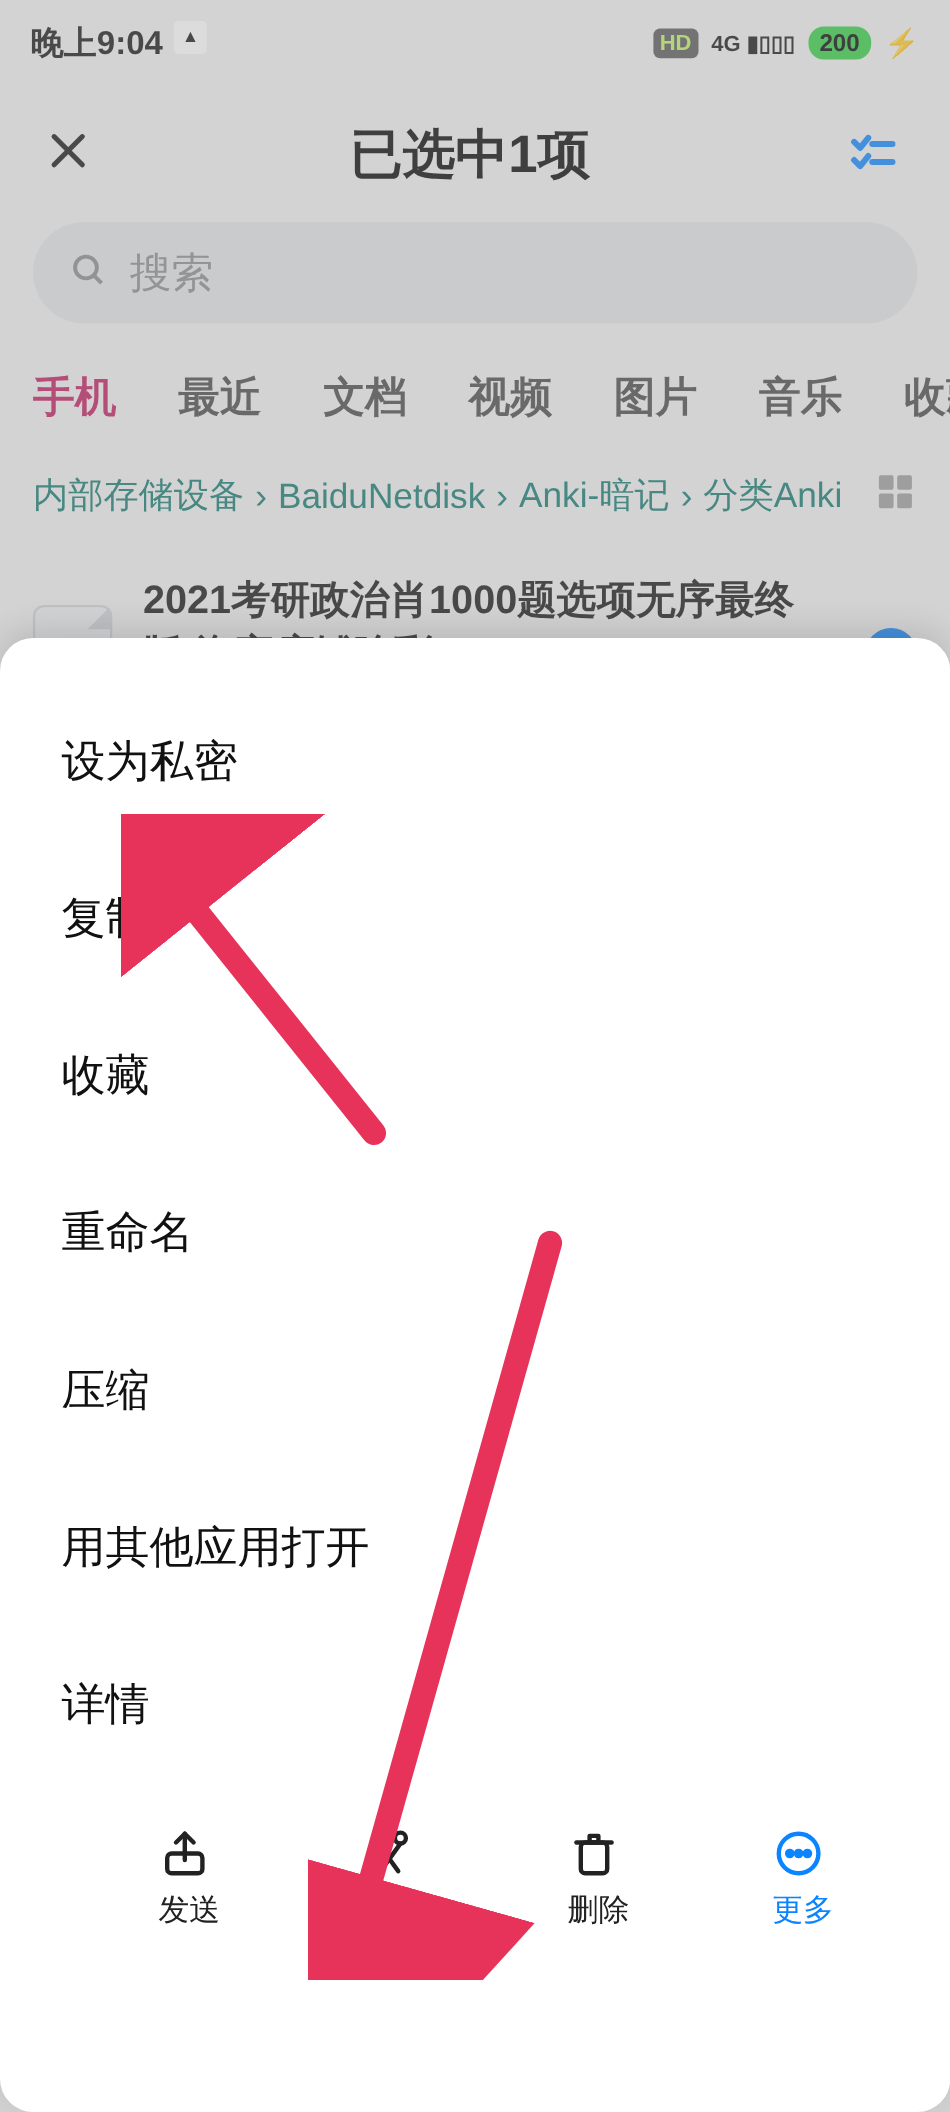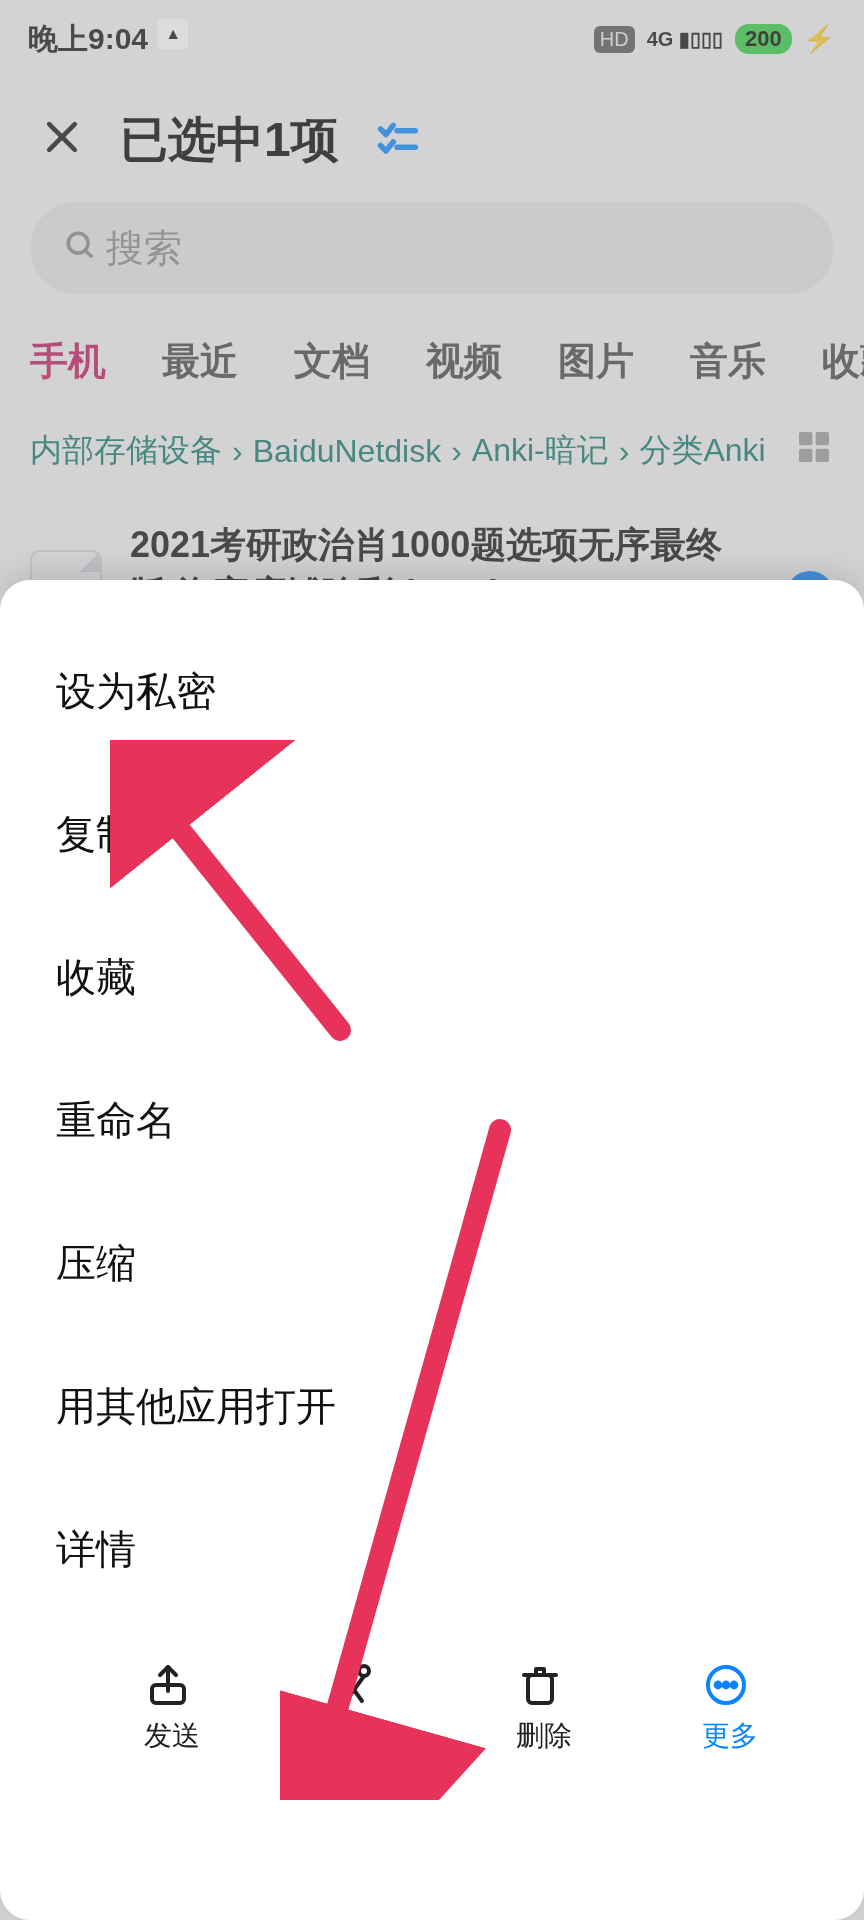--- a/index.html
+++ b/index.html
@@ -9,35 +9,35 @@
 
   
   .bg-layer { position: absolute; inset: 0; background: #f0f0f0; filter: brightness(0.95); }
   .dim-overlay { position: absolute; inset: 0; background: rgba(180,180,180,0.35); pointer-events: none; }
 
   
   .status-bar { position: relative; display: flex; align-items: center; justify-content: space-between; height: 78px; padding: 0 28px; font-size: 30px; font-weight: 600; color: #111; }
   .status-left { display: flex; align-items: flex-start; gap: 10px; }
   .status-right { display: flex; align-items: center; gap: 12px; }
   .app-icon { width: 30px; height: 30px; background: #fff; border-radius: 4px; display: flex; align-items: center; justify-content: center; font-size: 16px; }
-  .hd-badge { font-size: 20px; background: #555; color: #e5e5e5; border-radius: 6px; padding: 2px 6px; font-weight: 400; }
+  .hd-badge { font-size: 20px; background: #555; color: #bef264; border-radius: 6px; padding: 2px 6px; font-weight: 700; }
   .sig { font-size: 20px; font-weight:700; }
   .battery { background: #2ecc40; color: #000; border-radius: 14px; padding: 2px 10px; font-size: 22px; font-weight: 800; }
   .bolt { font-size: 26px; }
 
   
-  .app-header { position: relative; display: flex; align-items: center; justify-content: flex-start; padding: 30px 49px 30px 40px; gap: 36px; }
+  .app-header { position: relative; display: flex; align-items: center; justify-content: space-between; padding: 30px 49px 30px 40px; gap: 36px; }
   .close-x { font-size: 56px; font-weight: 300; line-height: 1; }
   .header-title { font-size: 48px; font-weight: 800; }
   .select-all-icon { width: 44px; height: 44px; }
   .select-all-icon svg { width: 100%; height: 100%; }
 
   
   .search-wrap { margin: 0 30px; }
-  .search-bar { display: flex; align-items: center; background: #e1e3e6; border-radius: 50px; height: 92px; padding: 0 34px; gap: 8px; }
+  .search-bar { display: flex; align-items: center; background: #e1e3e6; border-radius: 50px; height: 92px; padding: 0 34px; gap: 20px; }
   .search-icon svg { width: 34px; height: 34px; color: #888; }
   .search-ph { font-size: 38px; color: #8a8a8a; }
 
   
   .tabs { display: flex; align-items: center; gap: 56px; padding: 42px 30px 26px 30px; font-size: 38px; color: #444; font-weight: 600; overflow: hidden; white-space: nowrap; }
   .tab { }
   .tab.active { color: #be185d; font-weight: 800; }
 
   
   .crumb-row { display: flex; align-items: center; justify-content: space-between; padding: 14px 30px 24px 30px; color: #0f766e; font-size: 32px; }

